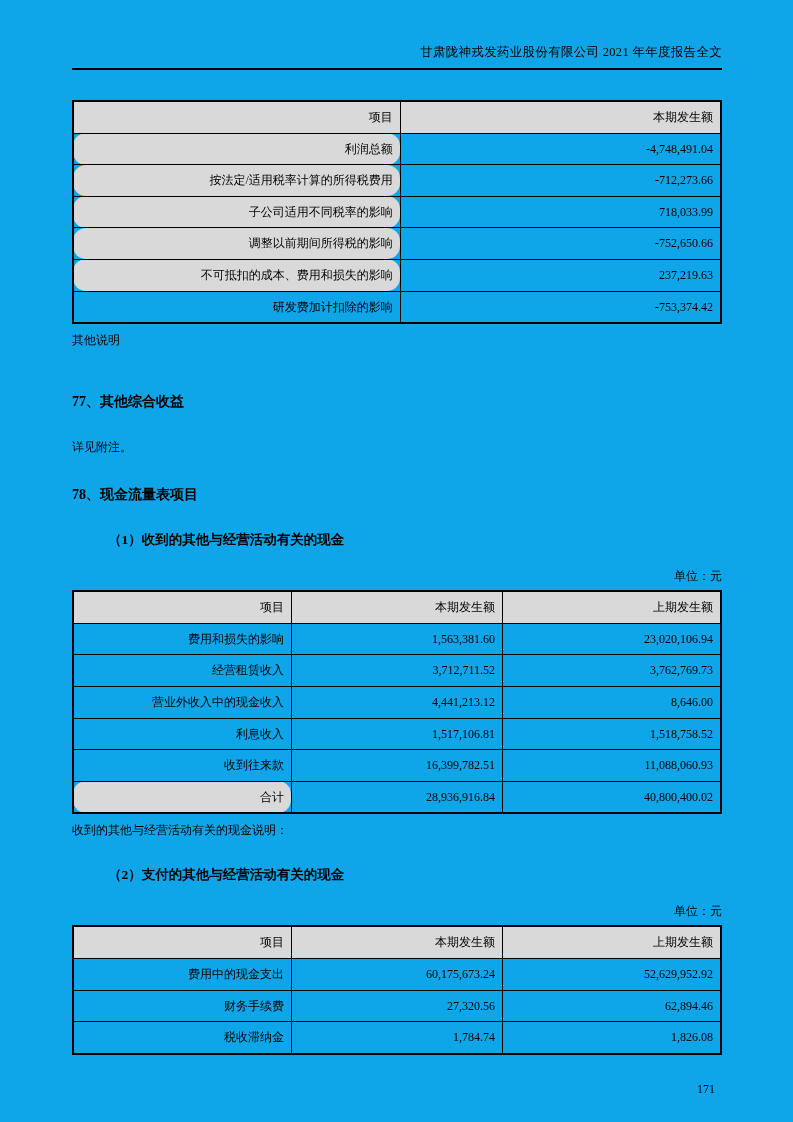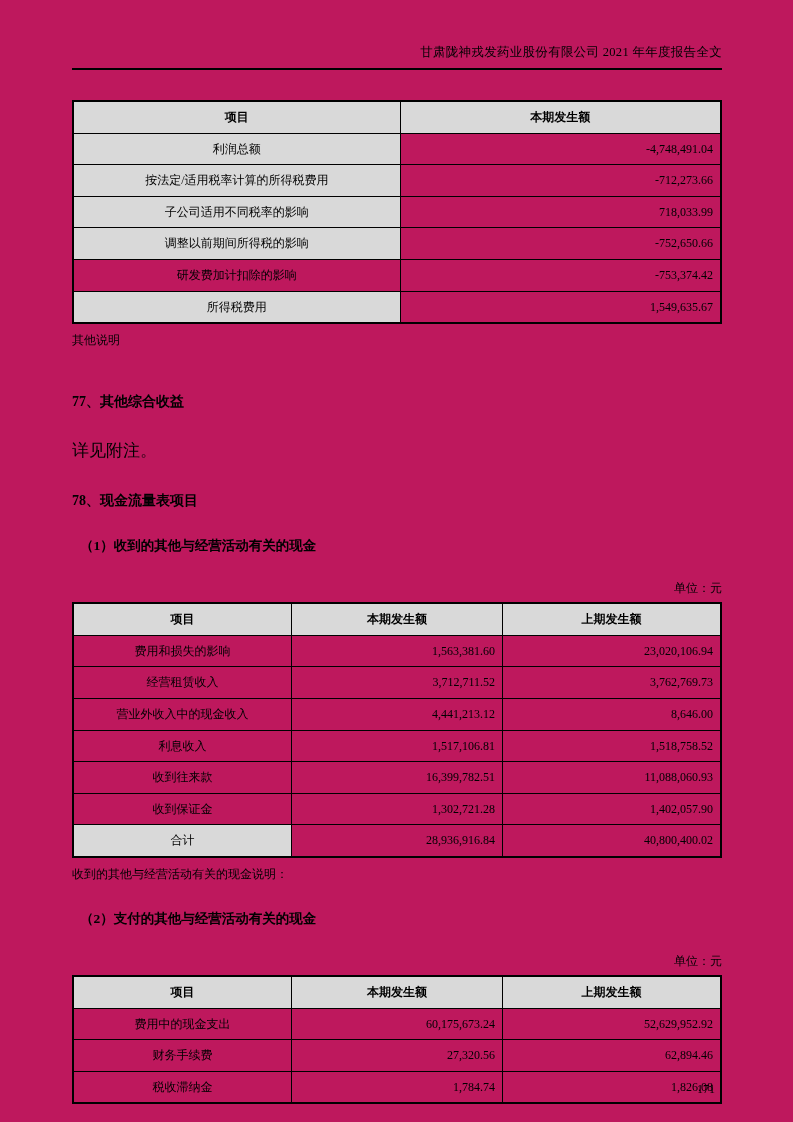--- a/index.html
+++ b/index.html
@@ -5,21 +5,21 @@
   * { margin: 0; padding: 0; box-sizing: border-box; }
   html, body { background: #ffffff; }
   body {
     width: 793px; height: 1122px;
     font-family: "Liberation Serif", "DejaVu Serif", serif;
     color: #000;
   }
   .page {
     position: relative;
     width: 793px; height: 1122px;
-    background: #be185d;
+    background: #0ea5e9;
     padding: 44px 71px 0 72px;
     overflow: hidden;
   }
   .doc-header {
     text-align: right;
     font-size: 12.5px;
     letter-spacing: 0.3px;
     padding-bottom: 7px;
     border-bottom: 2px solid #000;
   }
@@ -30,35 +30,35 @@
     border: 2px solid #000;
   }
   th, td {
     border: 1px solid #000;
     font-size: 12px;
     font-weight: normal;
     padding: 6px 7px;
     line-height: 1.55;
     vertical-align: middle;
   }
-  th { background: #d9d9d9; text-align: center; font-weight: bold; }
-  td.item { text-align: center; }
+  th { background: #d9d9d9; text-align: right; }
+  td.item { text-align: right; border-radius: 13px; }
   td.num  { text-align: right; }
   td.shaded { background: #d9d9d9; }
   .tbl-income-tax { margin-top: 30px; }
   .tbl-income-tax col.c1 { width: 50.5%; }
   .tbl-income-tax col.c2 { width: 49.5%; }
   .tbl-3col col.c1 { width: 33.7%; }
   .tbl-3col col.c2 { width: 32.6%; }
   .tbl-3col col.c3 { width: 33.7%; }
   .note-text { font-size: 12px; margin-top: 8px; }
   .h-section { font-size: 14px; font-weight: bold; margin-top: 44px; }
-  .h-sub     { font-size: 13.5px; font-weight: bold; margin-top: 27px; padding-left: 8px; }
-  .body-text { font-size: 17px; margin-top: 28px; }
-  .unit-label { font-size: 12px; text-align: right; margin-top: 25px; margin-bottom: 5px; }
+  .h-sub     { font-size: 13.5px; font-weight: bold; margin-top: 27px; padding-left: 8px; margin-left: 28px; }
+  .body-text { font-size: 12px; margin-top: 28px; }
+  .unit-label { font-size: 12px; text-align: right; margin-top: 19px; margin-bottom: 5px; }
   .tbl-cash { margin-top: 0; }
   .page-number {
     position: absolute;
     top: 1038px; right: 78px;
     font-size: 12px;
     margin-top: 44px;
   }
 </style>
 </head>
 <body>
@@ -87,26 +87,26 @@
     </tr>
     <tr>
       <td class="item shaded">子公司适用不同税率的影响</td>
       <td class="num">718,033.99</td>
     </tr>
     <tr>
       <td class="item shaded">调整以前期间所得税的影响</td>
       <td class="num">-752,650.66</td>
     </tr>
     <tr>
+      <td class="item shaded">不可抵扣的成本、费用和损失的影响</td>
+      <td class="num">237,219.63</td>
+    </tr>
+    <tr>
       <td class="item">研发费加计扣除的影响</td>
       <td class="num">-753,374.42</td>
-    </tr>
-    <tr>
-      <td class="item shaded">所得税费用</td>
-      <td class="num">1,549,635.67</td>
     </tr>
   </tbody>
     </table>
 
   <div class="note-text">其他说明</div>
 
   <div class="h-section">77、其他综合收益</div>
   <div class="body-text">详见附注。</div>
 
   <div class="h-section" style="margin-top:30px;">78、现金流量表项目</div>
@@ -145,25 +145,20 @@
       <td class="item">利息收入</td>
       <td class="num">1,517,106.81</td>
       <td class="num">1,518,758.52</td>
     </tr>
     <tr>
       <td class="item">收到往来款</td>
       <td class="num">16,399,782.51</td>
       <td class="num">11,088,060.93</td>
     </tr>
     <tr>
-      <td class="item">收到保证金</td>
-      <td class="num">1,302,721.28</td>
-      <td class="num">1,402,057.90</td>
-    </tr>
-    <tr>
       <td class="item shaded">合计</td>
       <td class="num">28,936,916.84</td>
       <td class="num">40,800,400.02</td>
     </tr>
   </tbody>
     </table>
 
   <div class="note-text">收到的其他与经营活动有关的现金说明：</div>
 
   <div class="h-sub">（2）支付的其他与经营活动有关的现金</div>

